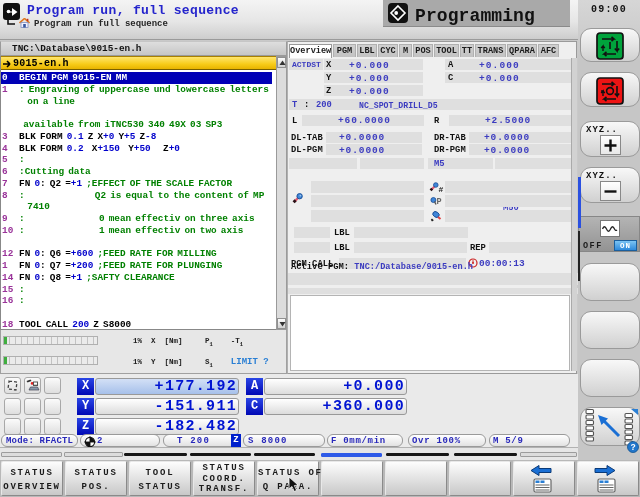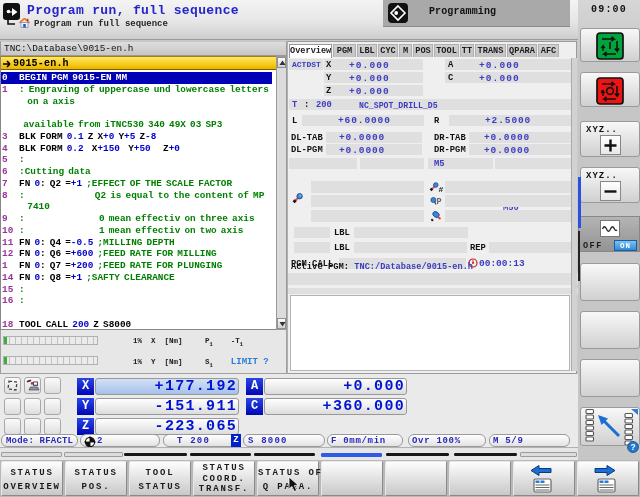--- a/index.html
+++ b/index.html
@@ -3,26 +3,26 @@
 <style>
 *{margin:0;padding:0;box-sizing:border-box;}
 body{width:640px;height:497px;overflow:hidden;font-family:"Liberation Mono",monospace;}
 #scr{position:absolute;top:0;left:0;width:640px;height:497px;background:#c9c9c9;}
 .abs{position:absolute;}
 
 #hdr{position:absolute;left:0;top:0;width:578px;height:40px;background:linear-gradient(#f4f4f4,#e6e6e6 55%,#cdcdcd);border-bottom:1px solid #9a9a9a;}
 #title{position:absolute;left:27px;top:3px;color:#2424cc;font-size:13px;font-weight:bold;letter-spacing:.35px;white-space:pre;}
 #sub{position:absolute;left:34px;top:19px;color:#262626;font-size:9px;font-weight:bold;letter-spacing:-0.05px;white-space:pre;}
 #pbox{position:absolute;left:383px;top:0;width:187px;height:27px;background:#a9a9a9;border-bottom:1px solid #8a8a8a;}
-#ptxt{position:absolute;left:46px;top:6px;color:#111;font-size:10px;font-weight:bold;letter-spacing:0.1px;}
+#ptxt{position:absolute;left:32px;top:6px;color:#111;font-size:18px;font-weight:bold;letter-spacing:0.1px;}
 #clock{position:absolute;left:13px;top:4px;font-size:10px;font-weight:bold;color:#111;letter-spacing:1.2px;}
 
 #lp{position:absolute;left:0;top:41px;width:287px;height:333px;}
 #pathbar{position:absolute;left:0;top:0;width:287px;height:15px;background:linear-gradient(#dedede,#c6c6c6);border:1px solid #9a9a9a;border-top:1px solid #c6c6c6;}
-#pathbar span{position:absolute;left:3px;top:1px;font-size:9.4px;font-weight:normal;color:#111;}
+#pathbar span{position:absolute;left:11px;top:1px;font-size:9.4px;font-weight:bold;color:#111;}
 #pgm{position:absolute;left:0;top:15px;width:276px;height:274px;background:#fff;border-left:1px solid #888;border-bottom:1px solid #888;}
 #yrow{position:absolute;left:0;top:0;width:276px;height:14px;background:linear-gradient(#ffe66e,#f7cb18 60%,#e8b400);border-top:1px solid #a88000;border-bottom:1px solid #7a6000;}
 #yrow span{position:absolute;left:3px;top:1px;font-size:10px;font-weight:bold;color:#000;letter-spacing:.2px;}
 #brow{position:absolute;left:0;top:16px;width:271px;height:11.5px;background:#0000b6;}
 .pl{position:absolute;left:1px;width:274px;height:11.75px;font-size:9.4px;font-weight:bold;color:#000;white-space:pre;word-spacing:-1.5px;line-height:11.75px;}
 .pl n{display:inline-block;width:17px;color:#993399;word-spacing:0;}
 .pl b{color:#0000cc;font-weight:bold;}
 .pl c{color:#008000;}
 #brow0{color:#fff;}
 #brow0 n{color:#fff;}
@@ -50,21 +50,21 @@
 .mf{position:absolute;height:13px;background:linear-gradient(#ffffff,#e2e2e2);border:1px solid #9a9a9a;border-radius:6px;color:#2828bb;font-size:9px;font-weight:bold;line-height:12px;white-space:pre;}
 
 #strip{position:absolute;left:0;top:452px;width:640px;height:7px;}
 .sl{position:absolute;top:0;height:5px;background:#dcdcdc;border:1px solid #9c9c9c;border-radius:1px;}
 .sld{background:#161616;border-color:#161616;top:1px;height:3px;}
 .slb{background:#2e5ae8;border-color:#2e5ae8;top:0.5px;height:4px;}
 #keys{position:absolute;left:0;top:460px;width:640px;height:37px;background:#b8b8b8;}
 .sk{position:absolute;top:1px;width:62px;height:35px;background:linear-gradient(#fdfdfd,#c8c8c8);border:1px solid #8a8a8a;border-top-color:#e8e8e8;border-left-color:#e8e8e8;border-radius:2px;text-align:center;font-size:9px;font-weight:bold;color:#1a1a1a;letter-spacing:1.8px;line-height:10.5px;white-space:pre;}
 
 #sb{position:absolute;left:578px;top:0;width:62px;height:460px;background:linear-gradient(#d6d6d6,#c6c6c6 60px,#c6c6c6);}
-.sbtn{position:absolute;left:2px;width:60px;background:linear-gradient(#f8f8f8,#d0d0d0);border:1px solid #9a9a9a;border-radius:3px;}
+.sbtn{position:absolute;left:2px;width:60px;background:linear-gradient(#f8f8f8,#d0d0d0);border:1px solid #9a9a9a;border-radius:11px;}
 </style></head>
 <body>
 <div id="scr">
 
 <div id="hdr">
 <svg class="abs" style="left:3px;top:2px" width="26" height="30" viewBox="0 0 26 30">
 <rect x="0" y="1" width="17" height="17" rx="3" fill="#111"></rect>
 <path d="M4 9.5 h5 v-3.5 l5.5 4 -5.5 4 v-3.5 h-5 z" fill="#fff"></path>
 <circle cx="5.5" cy="9.5" r="1.8" fill="#fff"></circle>
 <path d="M5 18 v4 h7" stroke="#111" stroke-width="1.6" fill="none"></path>
@@ -94,32 +94,31 @@
 <div id="pgm">
 <div id="yrow">
           <svg width="10" height="8" viewBox="0 0 10 8" style="position:absolute;left:2px;top:3px">
             <path d="M0 4 h7 M7 4 l-3 -3 M7 4 l-3 3" stroke="#000" stroke-width="1.6" fill="none"></path>
           </svg>
           <span style="left:12px;">9015-en.h</span>
         </div>
 <div id="brow"></div>
 <div class="pl" id="brow0" style="top:16.00px"><n>0</n>BEGIN PGM 9015-EN MM</div>
 <div class="pl" style="top:27.75px"><n>1</n><c>: Engraving of uppercase und lowercase letters</c></div>
-<div class="pl" style="top:39.50px"><n></n><c>  on a axis</c></div>
+<div class="pl" style="top:39.50px"><n></n><c>  on a line</c></div>
 <div class="pl" style="top:63.00px"><n></n><c> available from iTNC530 340 49X 03 SP3</c></div>
 <div class="pl" style="top:74.75px"><n>3</n>BLK FORM <b>0.1</b> Z X<b>+0</b> Y<b>+5</b> Z<b>-8</b></div>
 <div class="pl" style="top:86.50px"><n>4</n>BLK FORM <b>0.2</b>  X<b>+150</b>  Y<b>+50</b>   Z<b>+0</b></div>
 <div class="pl" style="top:98.25px"><n>5</n><c>:</c></div>
 <div class="pl" style="top:110.00px"><n>6</n><c>:Cutting data</c></div>
 <div class="pl" style="top:121.75px"><n>7</n>FN <b>0</b>: Q2 =<b>+1</b> <c>;EFFECT OF THE SCALE FACTOR</c></div>
 <div class="pl" style="top:133.50px"><n>8</n><c>:                 Q2 is equal to the content of MP</c></div>
 <div class="pl" style="top:145.25px"><n></n><c>  7410</c></div>
 <div class="pl" style="top:157.00px"><n>9</n><c>:                  0 mean effectiv on three axis</c></div>
 <div class="pl" style="top:168.75px"><n>10</n><c>:                  1 mean effectiv on two axis</c></div>
-<div class="pl" style="top:180.50px"><n>11</n>FN <b>0</b>: Q4 =<b>-0.5</b> <c>;MILLING DEPTH</c></div>
 <div class="pl" style="top:192.25px"><n>12</n>FN <b>0</b>: Q6 =<b>+600</b> <c>;FEED RATE FOR MILLING</c></div>
 <div class="pl" style="top:204.00px"><n>1</n>FN <b>0</b>: Q7 =<b>+200</b> <c>;FEED RATE FOR PLUNGING</c></div>
 <div class="pl" style="top:215.75px"><n>14</n>FN <b>0</b>: Q8 =<b>+1</b> <c>;SAFTY CLEARANCE</c></div>
 <div class="pl" style="top:227.50px"><n>15</n><c>:</c></div>
 <div class="pl" style="top:239.25px"><n>16</n><c>:</c></div>
 <div class="pl" style="top:262.75px"><n>18</n>TOOL CALL <b>200</b> Z S8000</div>
 </div>
 <div id="sbar">
 <div class="sarr" style="top:0"><svg width="9" height="10" viewBox="0 0 9 10">
             <path d="M4.5 2.5 L7.5 7 H1.5 Z" fill="#333"></path>
@@ -284,21 +283,21 @@
 <div class="ibtn" style="left:44px;top:44px;"></div>
 <div class="axl" style="left:77px;top:4px;">X</div>
 <div class="axv" style="left:95px;top:4px;width:144px;background:linear-gradient(#d3e0f6,#a6c0ea);">+177.192</div>
 <div class="axl" style="left:246px;top:4px;">A</div>
 <div class="axv" style="left:264px;top:4px;width:143px;">+0.000</div>
 <div class="axl" style="left:77px;top:24px;">Y</div>
 <div class="axv" style="left:95px;top:24px;width:144px;">-151.911</div>
 <div class="axl" style="left:246px;top:24px;">C</div>
 <div class="axv" style="left:264px;top:24px;width:143px;">+360.000</div>
 <div class="axl" style="left:77px;top:44px;">Z</div>
-<div class="axv" style="left:95px;top:44px;width:144px;">-223.065</div>
+<div class="axv" style="left:95px;top:44px;width:144px;">-182.482</div>
 </div>
 <div id="modebar">
 <div class="mf" style="left:1px;width:77px;padding-left:4px;letter-spacing:0.2px;">Mode: RFACTL</div>
 <div class="mf" style="left:80px;width:80px;padding-left:16px;letter-spacing:1.5px;">2<svg width="12" height="12" viewBox="0 0 12 12" style="position:absolute;left:3px;top:0.5px">
           <circle cx="6" cy="6" r="4.6" fill="#fff" stroke="#111" stroke-width="1.1"></circle>
           <path d="M6 6 L6 1.4 A4.6 4.6 0 0 1 10.6 6 Z" fill="#111"></path>
           <path d="M6 6 L6 10.6 A4.6 4.6 0 0 1 1.4 6 Z" fill="#111"></path>
           <path d="M6 0.2 V11.8 M0.2 6 H11.8" stroke="#111" stroke-width="0.9"></path>
         </svg></div>
 <div class="mf" style="left:163px;width:77px;padding-left:13px;letter-spacing:1.2px;">T 200</div>

